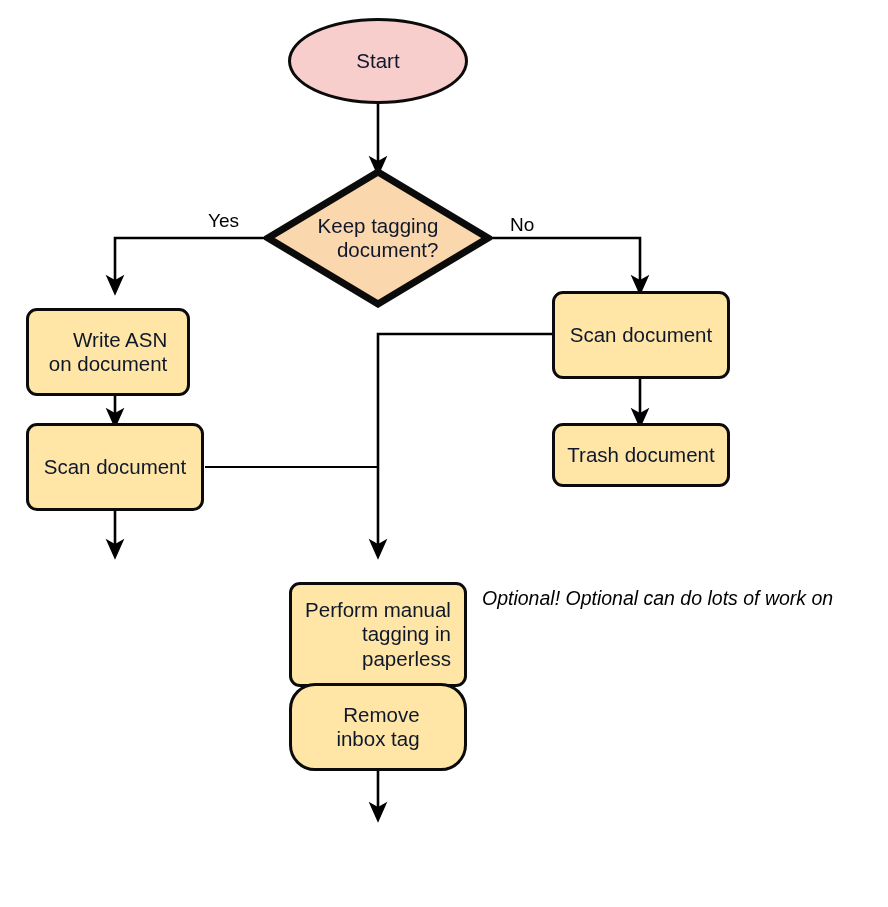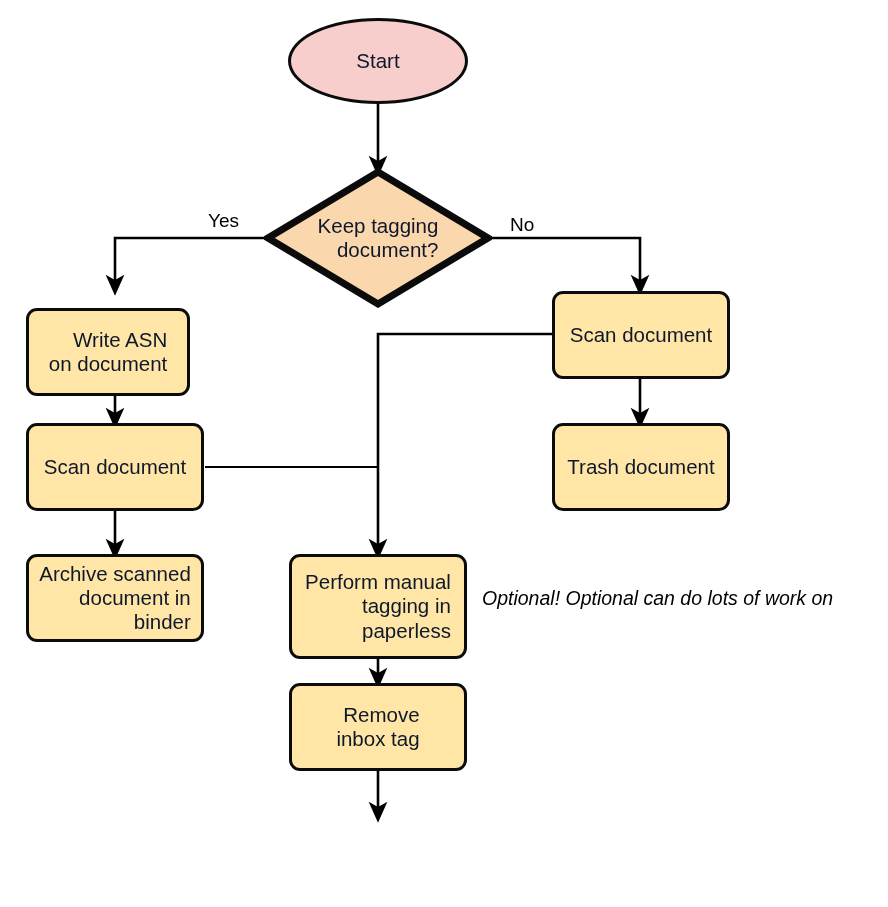--- a/index.html
+++ b/index.html
@@ -143,41 +143,36 @@
 
   <div class="node node-process" style="left:26px; top:308px; width:164px; height:88px;">
     <span>Write ASN
 on document</span>
   </div>
 
   <div class="node node-process" style="left:26px; top:423px; width:178px; height:88px;">
     <span>Scan document</span>
   </div>
 
-  <div class="node node-process" style="left:26px; top:554px; width:178px; height:88px;">
-    <span>Archive scanned
-document in
-binder</span>
-  </div>
 
   <div class="node node-process" style="left:552px; top:291px; width:178px; height:88px;">
     <span>Scan document</span>
   </div>
 
-  <div class="node node-process" style="left:552px; top:423px; width:178px; height:88px;">
+  <div class="node node-process" style="left:552px; top:423px; width:178px; height:64px;">
     <span>Trash document</span>
   </div>
 
-  <div class="node node-process" style="left:289px; top:554px; width:178px; height:105px;">
+  <div class="node node-process" style="left:289px; top:582px; width:178px; height:105px;">
     <span>Perform manual
 tagging in
 paperless</span>
   </div>
 
-  <div class="node node-process" style="left:289px; top:683px; width:178px; height:88px;">
+  <div class="node node-process" style="left:289px; top:683px; width:178px; height:88px;border-radius:26px;">
     <span>Remove
 inbox tag</span>
   </div>
 
 
   <div class="annotation" style="left:482px; top:586px; width:400px;">
     <div>Optional! Optional can do lots of work on</div>
   </div>
 
 </div>

